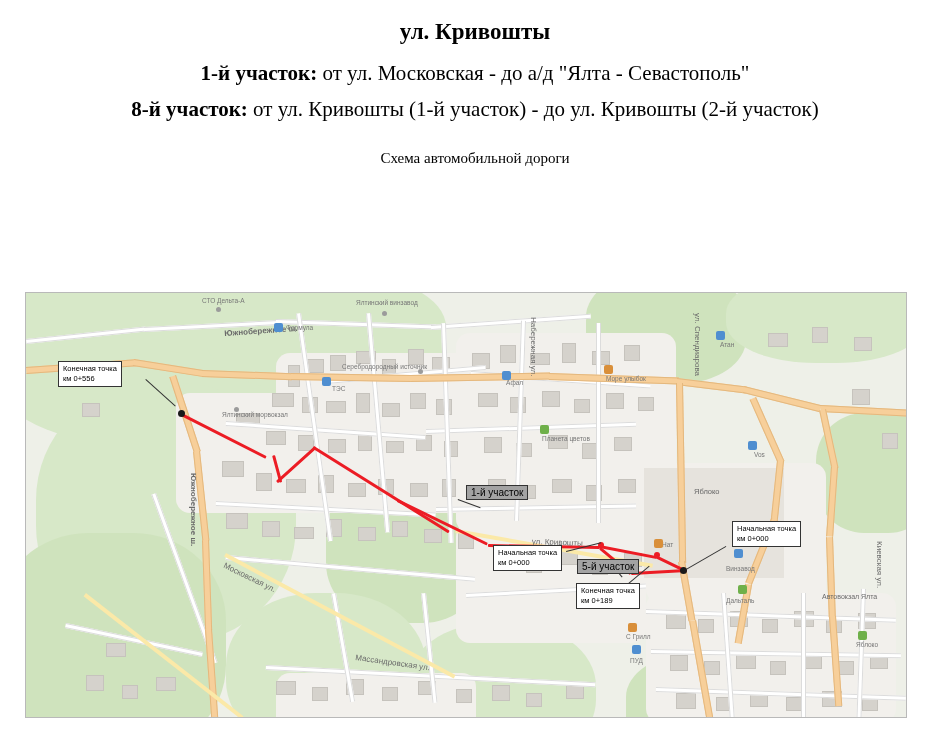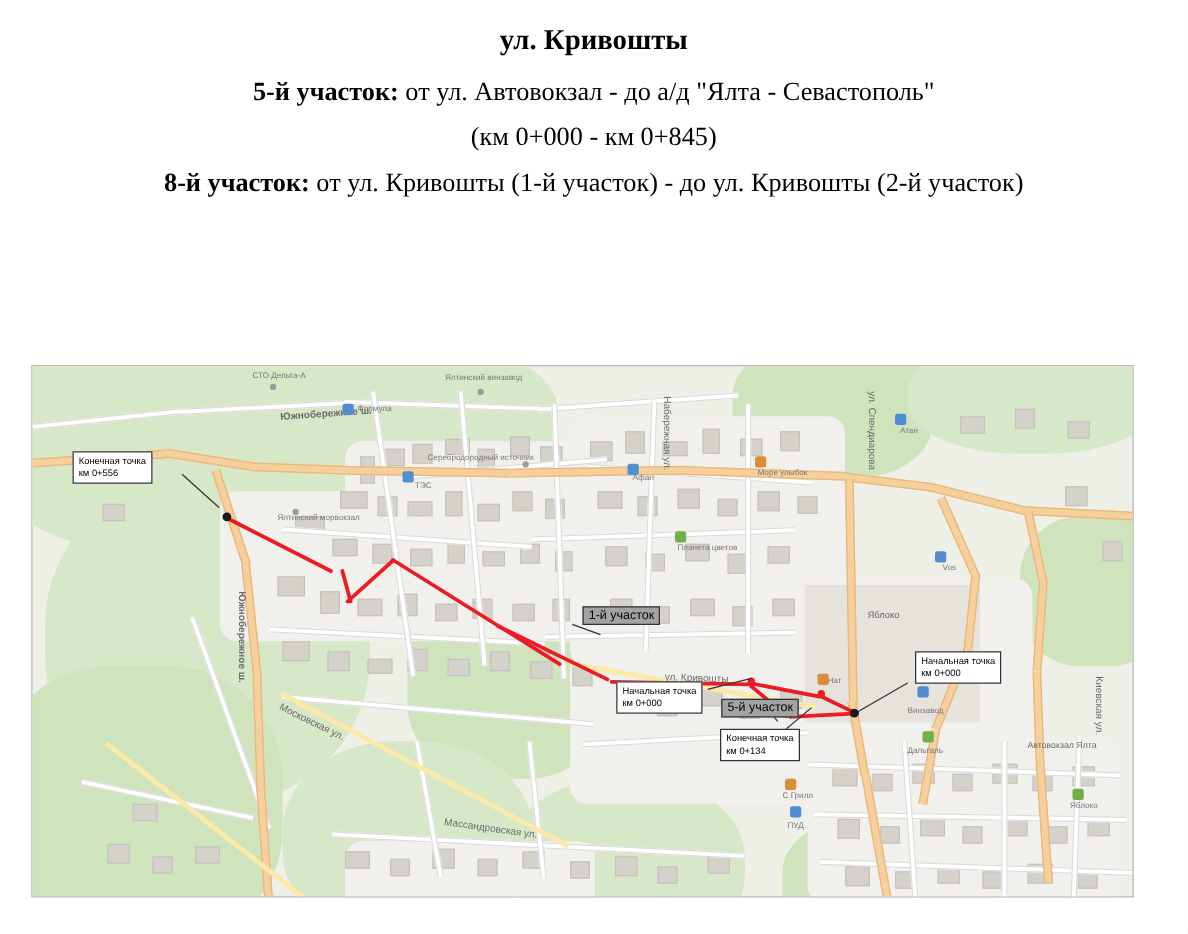--- a/index.html
+++ b/index.html
@@ -194,31 +194,31 @@
 </style>
 </head>
 <body>
 
 <div class="doc">
 
   <div class="heading-block">
     <div class="title-main">ул. Кривошты</div>
 
     <div class="line">
-      <b>5-й участок:</b><span> от ул. Автовокзал - до а/д "Ялта - Севастополь"</span>
+      <b>1-й участок:</b><span> от ул. Московская - до а/д "Ялта - Севастополь"</span>
     </div>
 
-    <div class="line">(км 0+000 - км 0+845)</div>
 
     <div class="line">
       <b>8-й участок:</b><span> от ул. Кривошты (1-й участок) - до ул. Кривошты (2-й участок)</span>
     </div>
 
   </div>
 
+  <div class="caption">Схема автомобильной дороги</div>
 
   <div class="map-frame">
     <div class="map-canvas">
 
       <div class="green" style="left:-40px; top:-30px; width:300px; height:180px;"></div>
       <div class="green" style="left:10px; top:90px; width:260px; height:260px;"></div>
       <div class="green2" style="left:-30px; top:240px; width:230px; height:220px;"></div>
       <div class="green" style="left:180px; top:-20px; width:240px; height:120px;"></div>
       <div class="green2" style="left:300px; top:180px; width:160px; height:150px;"></div>
       <div class="green" style="left:380px; top:330px; width:190px; height:140px;"></div>
@@ -443,21 +443,21 @@
 
       <div class="leader" style="left:540px; top:258px; width:36px; transform: rotate(-14deg);"></div>
       <div class="callout" style="left:467px; top:252px;">
         <div>Начальная точка</div>
         <div>км 0+000</div>
       </div>
 
       <div class="leader" style="left:600px; top:292px; width:30px; transform: rotate(-40deg);"></div>
       <div class="callout" style="left:550px; top:290px;">
         <div>Конечная точка</div>
-        <div>км 0+134</div>
+        <div>км 0+189</div>
       </div>
 
       <div class="leader" style="left:432px; top:206px; width:24px; transform: rotate(20deg);"></div>
       <div class="seg-label" style="left:440px; top:192px;">1-й участок</div>
 
       <div class="leader" style="left:585px; top:270px; width:18px; transform: rotate(50deg);"></div>
       <div class="seg-label" style="left:551px; top:266px;">5-й участок</div>
 
       <div class="street-label" style="left:198px; top:36px; transform: rotate(-4deg); font-weight:bold; color:#6a6a6a;">Южнобережное ш.</div>
       <div class="street-label" style="left:172px; top:180px; transform: rotate(90deg); font-weight:bold;">Южнобережное ш.</div>

